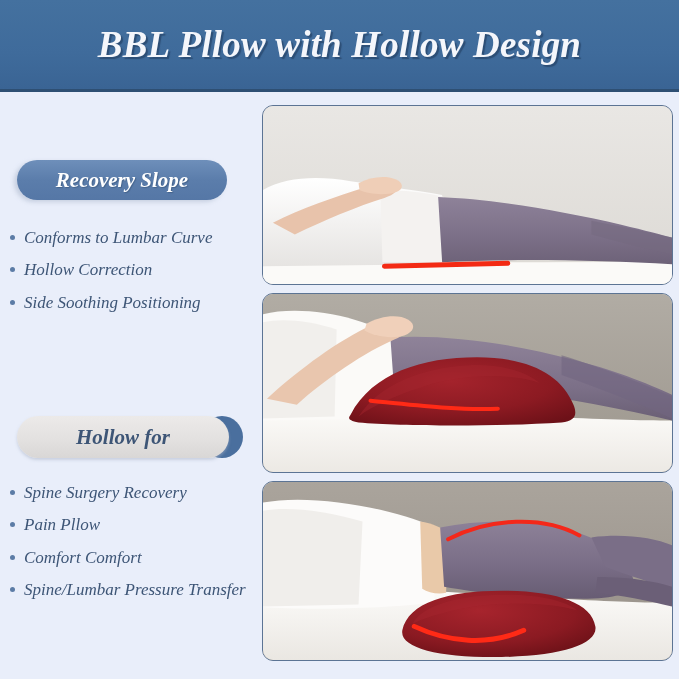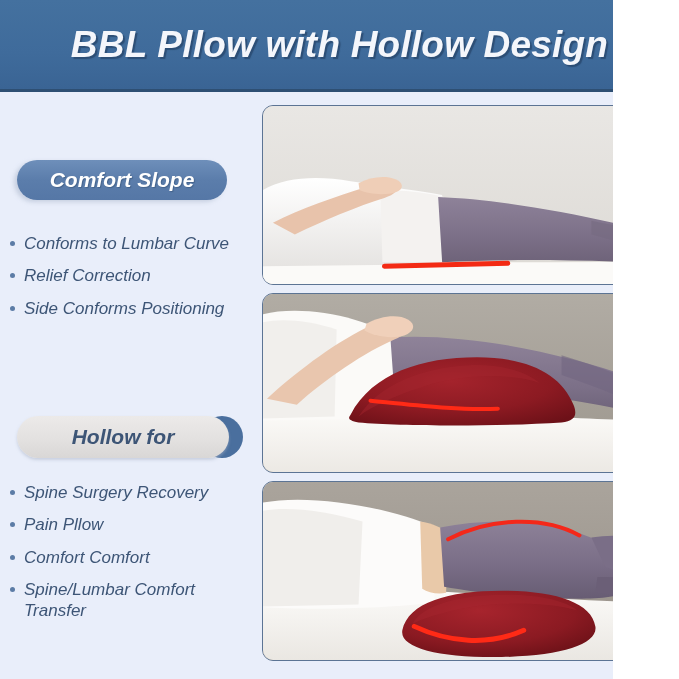--- a/index.html
+++ b/index.html
@@ -2,24 +2,24 @@
 <html><head>
 <meta charset="utf-8">
 <style>
   html, body {
     margin: 0;
     padding: 0;
     background: #ffffff;
   }
   #infographic {
     position: relative;
-    width: 613px;
+    width: 679px;
     height: 679px;
     background: #e9eefa;
-    font-family: Liberation Sans, sans-serif;
+    font-family: Liberation Serif, serif;
     overflow: hidden;
   }
 
   
   .header-band {
     position: absolute;
     left: 0; top: 0;
     width: 679px;
     height: 92px;
     background: linear-gradient(180deg, #436fa0 0%, #3f6b9d 55%, #3a6characters 100%);
@@ -103,21 +103,21 @@
     box-shadow: 0 2px 3px rgba(170,180,200,0.5);
   }
 
   .bullet-list {
     position: absolute;
     list-style: none;
     margin: 0;
     padding: 0;
     width: 250px;
   }
-  .bullets-1 { left: 8px; top: 141px; }
+  .bullets-1 { left: 8px; top: 135px; }
   .bullets-2 { left: 8px; top: 390px; }
   .bullet-item {
     position: relative;
     padding-left: 16px;
     margin-bottom: 11px;
     font-size: 17px;
     font-style: italic;
     color: #3d5576;
     line-height: 1.25;
   }
@@ -156,38 +156,38 @@
 </head>
 <body>
 
 <div id="infographic">
 
   <div class="header-band"></div>
   <div class="header-title">BBL Pllow with Hollow Design</div>
 
   <div class="left-col">
 
-    <div class="badge badge-blue">Comfort Slope</div>
+    <div class="badge badge-blue">Recovery Slope</div>
 
     <ul class="bullet-list bullets-1">
       <li class="bullet-item">Conforms to Lumbar Curve</li>
-      <li class="bullet-item">Relief Correction</li>
-      <li class="bullet-item">Side Conforms Positioning</li>
+      <li class="bullet-item">Hollow Correction</li>
+      <li class="bullet-item">Side Soothing Positioning</li>
     </ul>
 
     <div class="badge-gray-wrap">
       <div class="badge-crescent"></div>
       <div class="badge badge-gray">Hollow for</div>
     </div>
 
     <ul class="bullet-list bullets-2">
       <li class="bullet-item">Spine Surgery Recovery</li>
       <li class="bullet-item">Pain Pllow</li>
       <li class="bullet-item">Comfort Comfort</li>
-      <li class="bullet-item">Spine/Lumbar Comfort Transfer</li>
+      <li class="bullet-item">Spine/Lumbar Pressure Transfer</li>
     </ul>
   </div>
 
   <div class="photos">
 
     <div class="photo-panel photo-1">
       <svg viewBox="0 0 411 180" preserveAspectRatio="none">
         <defs>
           <linearGradient id="wallA" x1="0" y1="0" x2="0" y2="1">
             <stop offset="0%" stop-color="#e9e7e4"></stop>

